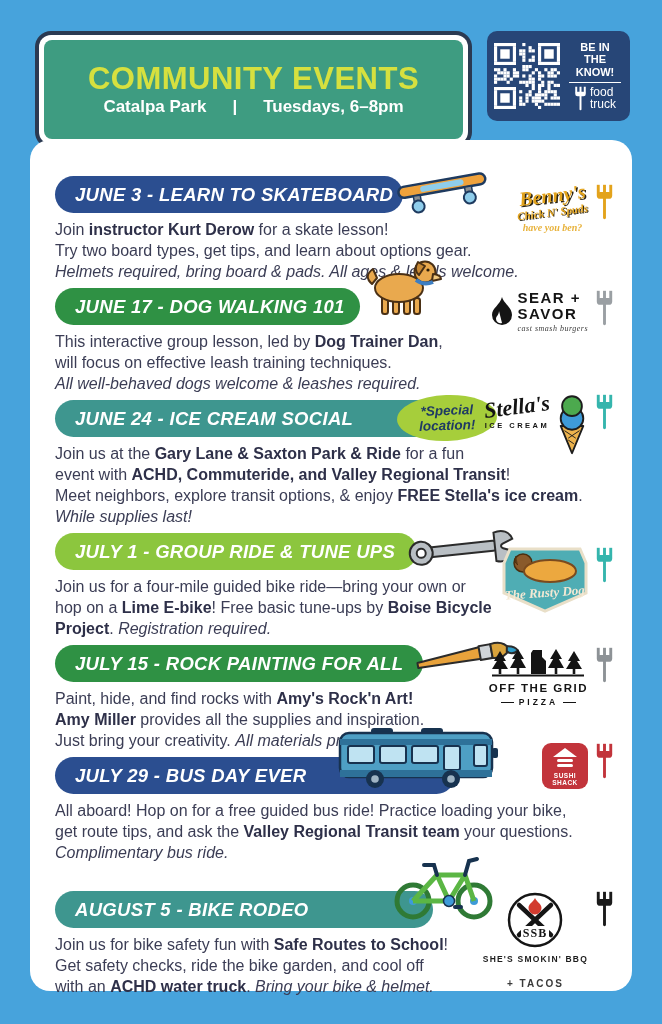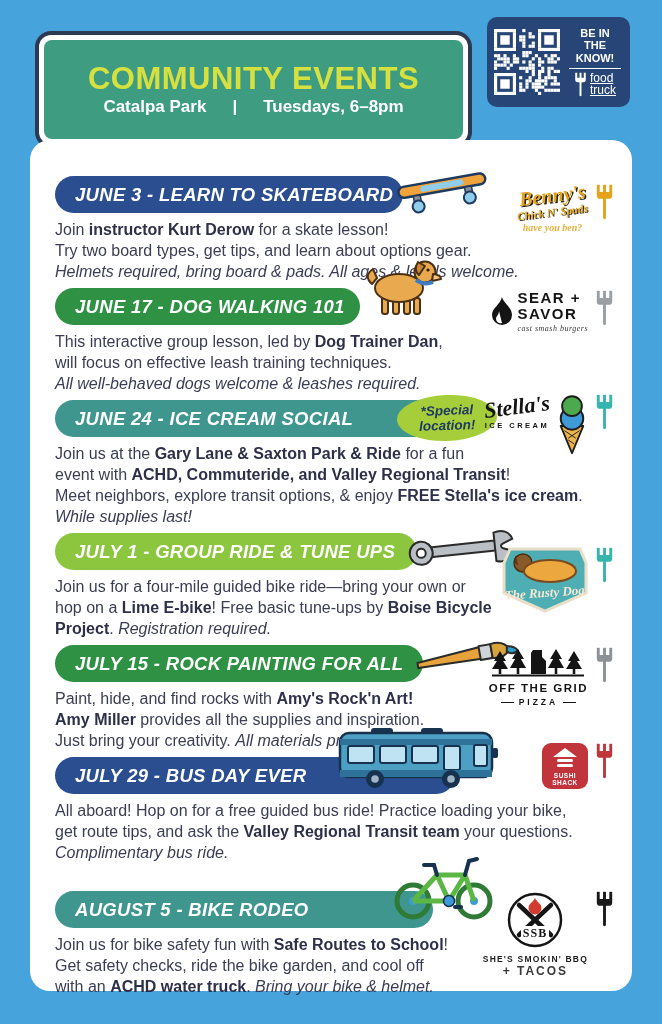--- a/index.html
+++ b/index.html
@@ -13,28 +13,28 @@
     background:#2B3A52;border-radius:16px;padding:4px;box-sizing:border-box;
   }
   .header-white{width:100%;height:100%;background:#fff;border-radius:12px;padding:5px;box-sizing:border-box;}
   .header-green{
     width:100%;height:100%;background:#3E9C81;border-radius:8px;
     display:flex;flex-direction:column;align-items:center;justify-content:center;gap:2px;
   }
   .header-title{font-weight:700;font-size:31px;letter-spacing:.5px;color:#D6E03F;line-height:32px;}
   .header-sub{color:#fff;font-weight:700;font-size:17px;display:flex;gap:26px;align-items:center;}
   .qr-box{
-    position:absolute;left:487px;top:17px;width:143px;height:90px;background:#274677;
+    position:absolute;left:487px;top:31px;width:143px;height:90px;background:#274677;
     border-radius:10px;display:flex;align-items:center;padding:8px 7px;box-sizing:border-box;gap:7px;
   }
   .qr-svg{width:66px;height:66px;flex:0 0 auto;}
   .qr-text{flex:1;display:flex;flex-direction:column;align-items:center;color:#fff;}
   .know{font-weight:700;font-size:11px;line-height:12.5px;text-align:center;}
   .qr-divider{width:52px;border-top:1.5px solid #fff;margin:4px 0 3px;}
-  .food-row{display:flex;align-items:center;gap:3px;text-decoration:underline;}
+  .food-row{display:flex;align-items:center;gap:3px;}
   .food-col{font-size:12px;line-height:11.5px;color:#fff;}
   
   .card{
     position:absolute;left:30px;top:140px;width:602px;height:851px;background:#fff;
     border-radius:20px;padding:36px 12px 0 25px;box-sizing:border-box;
   }
   
   .event{position:relative;margin-bottom:6px;width:565px;}
   .banner{
     position:relative;height:37px;border-radius:19px;display:flex;align-items:center;
@@ -75,21 +75,21 @@
   .otg-name{font-weight:700;font-size:11.5px;letter-spacing:1.5px;color:#141414;margin-top:3px;}
   .otg-pizza{display:flex;align-items:center;gap:5px;margin-top:3px;}
   .otg-pizza .dash{width:13px;border-top:1.5px solid #141414;}
   .otg-pizza-label{font-weight:700;font-size:8.5px;letter-spacing:3px;color:#141414;}
   
   .sushi-box{width:46px;height:46px;background:#C2343B;border-radius:9px;display:flex;flex-direction:column;
     align-items:center;justify-content:center;}
   .sushi-label{font-weight:700;font-size:6.5px;letter-spacing:.5px;color:#fff;line-height:7px;text-align:center;}
   
   .ssb-name{font-weight:700;font-size:8.5px;letter-spacing:1.2px;color:#1d1d1d;margin-top:5px;}
-  .ssb-sub{font-weight:700;font-size:12px;letter-spacing:2px;color:#3a3a3a;margin-top:0;}
+  .ssb-sub{font-weight:700;font-size:10px;letter-spacing:2px;color:#3a3a3a;margin-top:14px;}
   svg text{font-family:"Liberation Serif",serif;}
 </style>
 </head>
 <body style="background-color: rgb(71, 163, 220);">
 
 <svg width="0" height="0" style="position:absolute">
   <defs>
     <symbol id="forkicon" viewBox="0 0 21 38">
       <rect x="2" y="0" width="3.2" height="11"></rect>
       <rect x="8.9" y="0" width="3.2" height="11"></rect>

